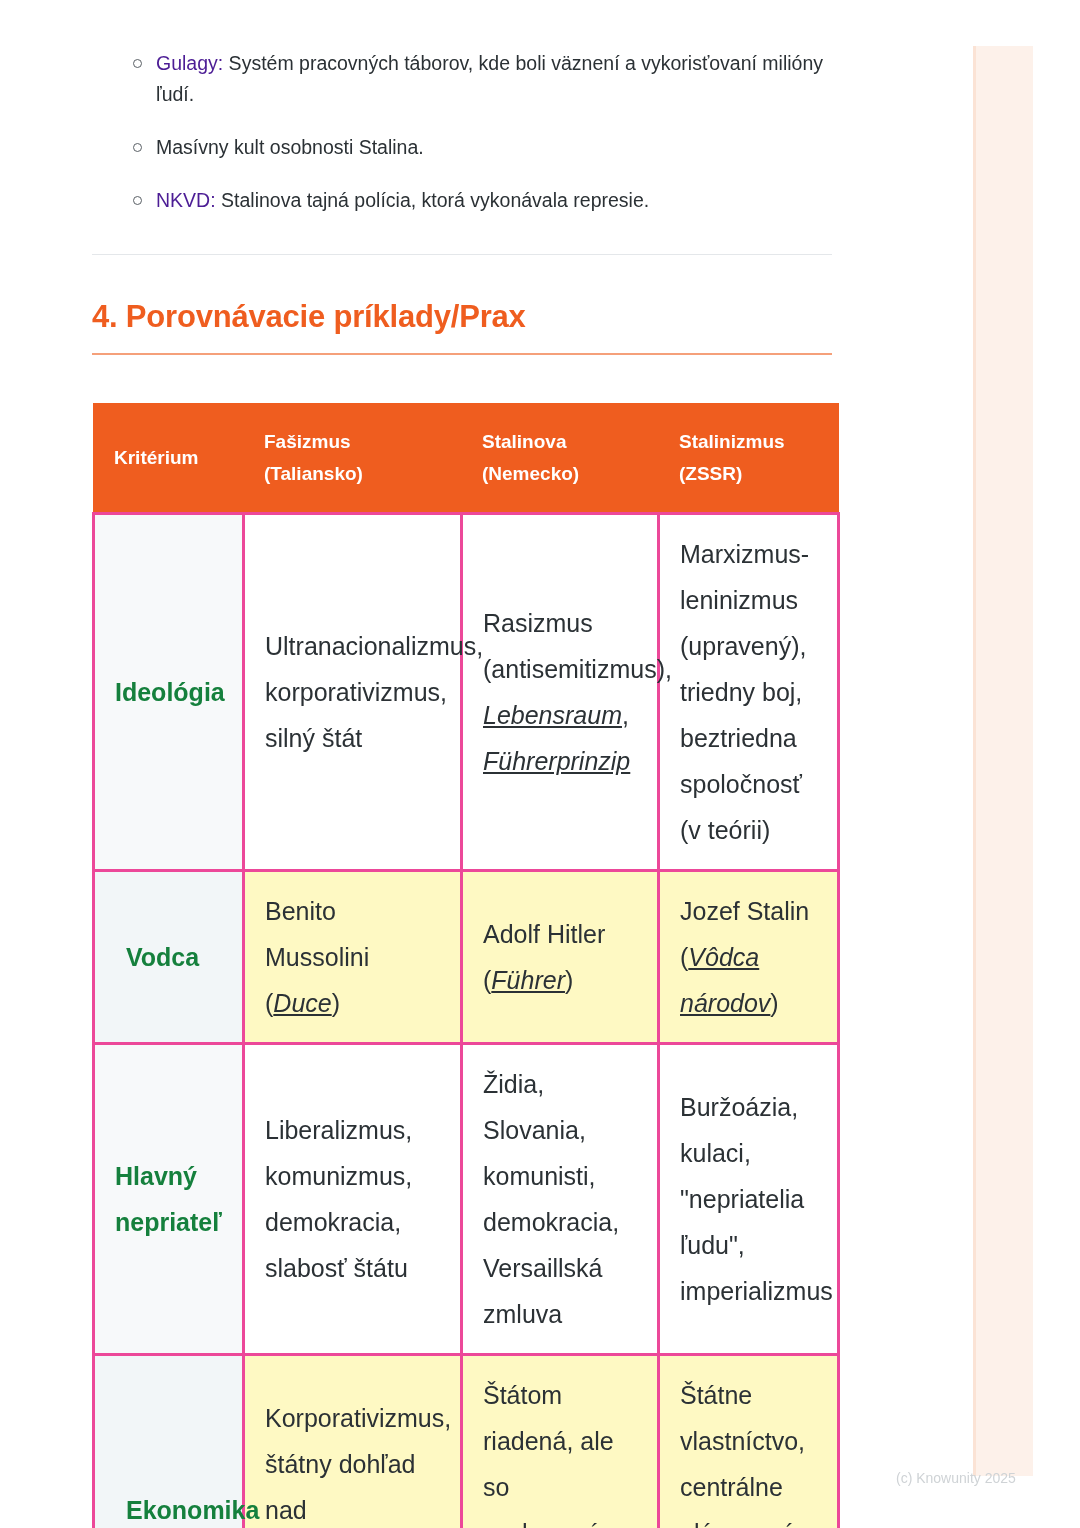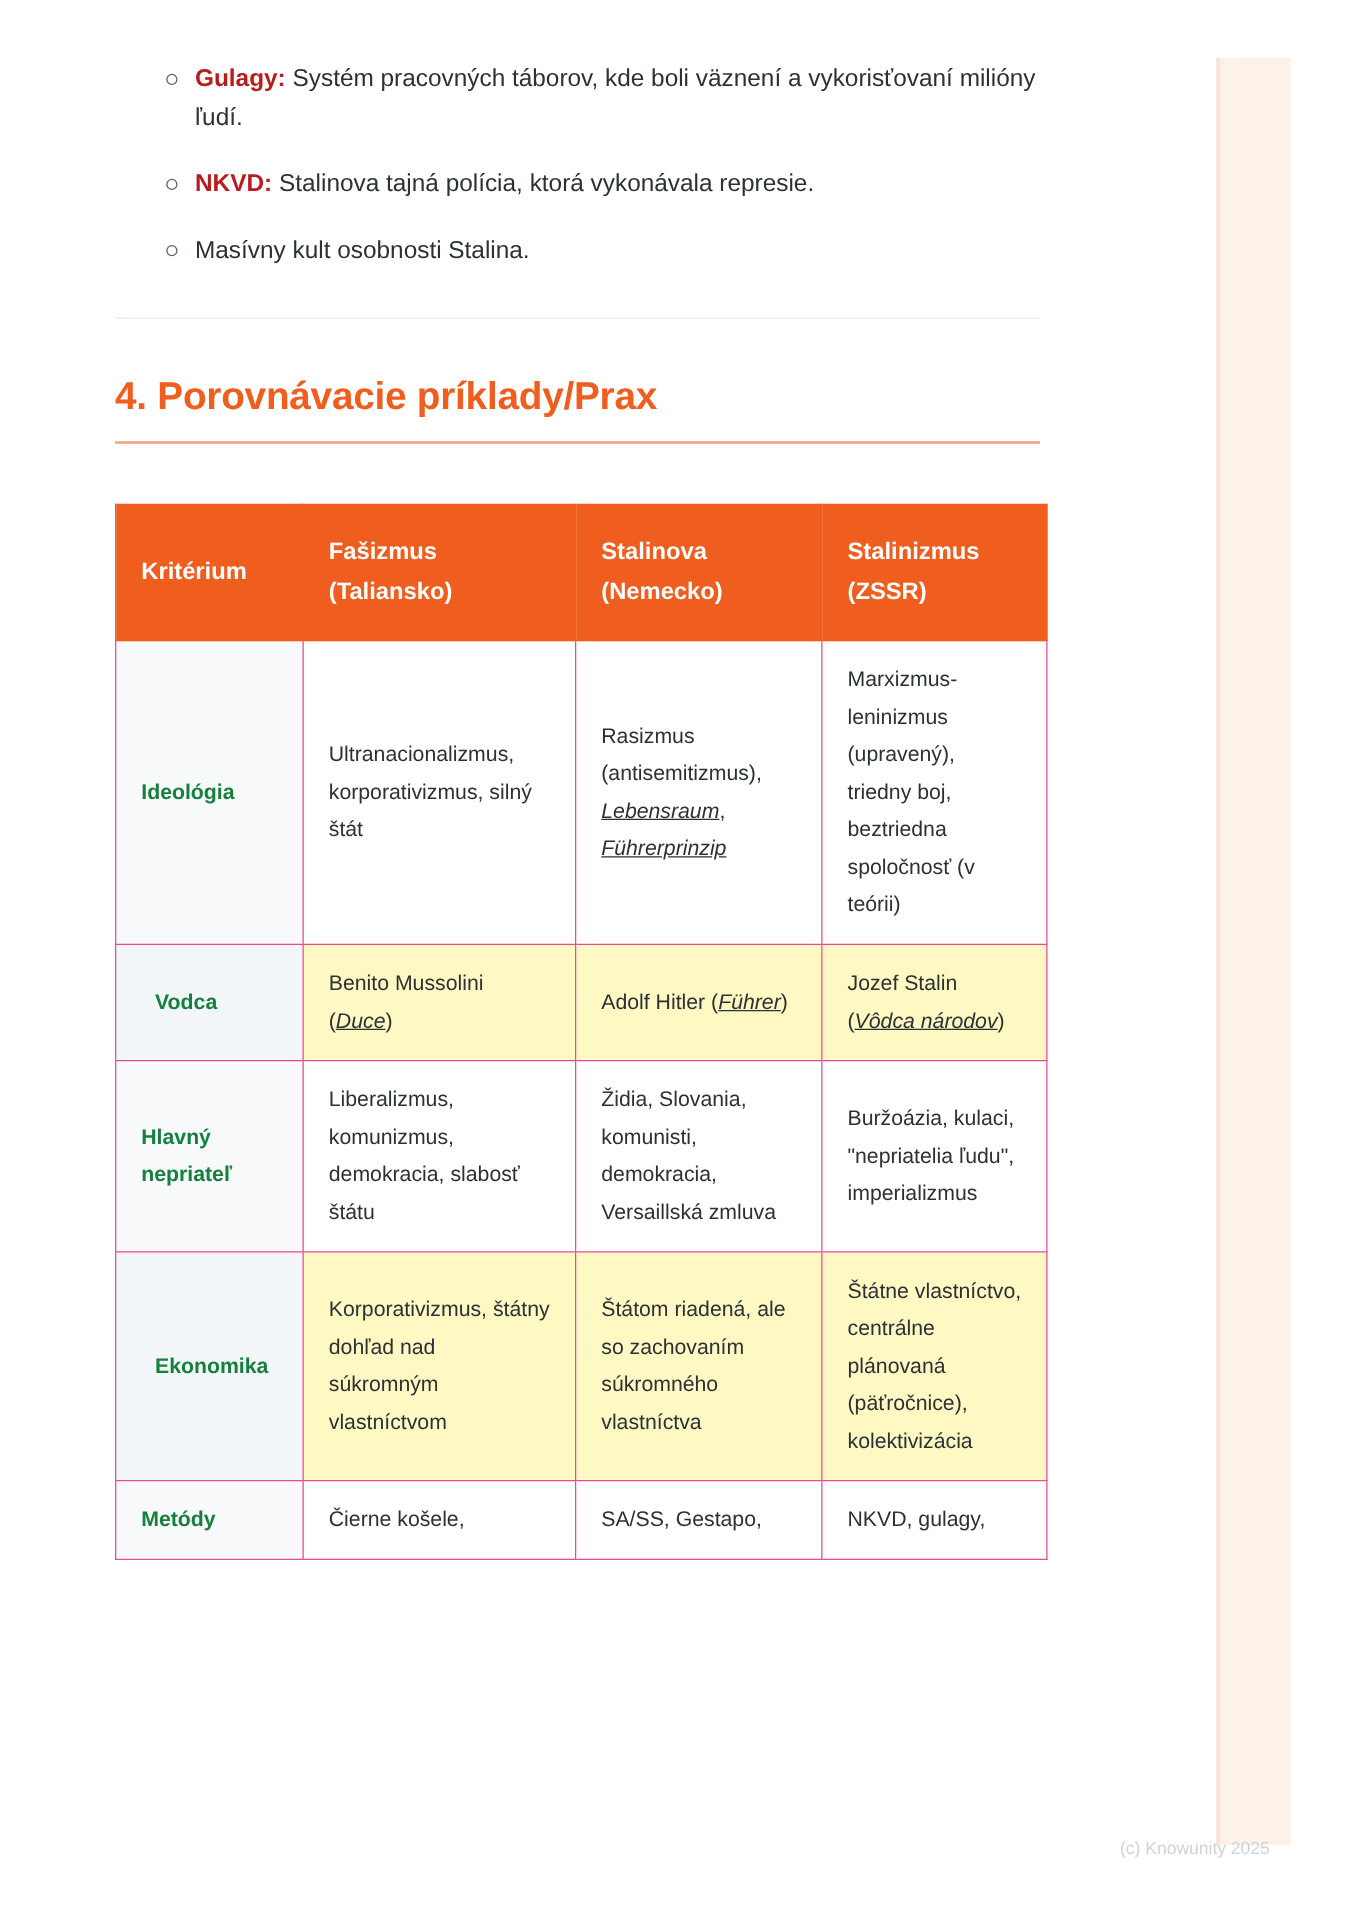--- a/index.html
+++ b/index.html
@@ -58,21 +58,21 @@
   }
   ul.bullets li .marker {
     position: absolute;
     left: 41px;
     top: 11px;
     width: 9px;
     height: 9px;
     border: 1.6px solid #5a6066;
     border-radius: 50%;
   }
-  ul.bullets li b { font-weight: bold; color: #b91c1c; }
+  ul.bullets li b { font-weight: normal; color: #4c1d95; }
 
   hr.divider {
     border: none;
     border-top: 1px solid #e4e7ea;
     margin: 38px 0 0 0;
     width: 740px;
   }
 
   h2.section-title {
     font-size: 31px;
@@ -108,26 +108,26 @@
     font-size: 19px;
     font-weight: bold;
     text-align: left;
     vertical-align: middle;
     padding: 22px 20px;
     line-height: 32px;
     border: 1px solid #ef5d1f;
   }
   table.compare th .hl2 { display: block; }
   table.compare td {
-    font-size: 17px;
-    line-height: 30px;
+    font-size: 25px;
+    line-height: 46px;
     color: #2b3135;
     padding: 16px 20px;
     vertical-align: middle;
-    border: 1px solid #ec4899;
+    border: 3px solid #ec4899;
     background: #ffffff;
   }
   table.compare td.rowhead {
     font-weight: bold;
     background: #f7f9fa;
     color: #15803d;
   }
   table.compare tr.alt td { background: #fef9c3; }
   table.compare tr.alt td.rowhead { background: #f2f6f8; padding-left: 31px; }
   col.c1 { width: 150px; }
@@ -156,25 +156,25 @@
 
   <div id="content">
 
     <ul class="bullets">
       <li>
         <span class="marker"></span>
         <b>Gulagy:</b><span> Systém pracovných táborov, kde boli väznení a vykorisťovaní milióny ľudí.</span>
       </li>
       <li>
         <span class="marker"></span>
-        <b>NKVD:</b><span> Stalinova tajná polícia, ktorá vykonávala represie.</span>
+        <span>Masívny kult osobnosti Stalina.</span>
       </li>
       <li>
         <span class="marker"></span>
-        <span>Masívny kult osobnosti Stalina.</span>
+        <b>NKVD:</b><span> Stalinova tajná polícia, ktorá vykonávala represie.</span>
       </li>
     </ul>
 
     <hr class="divider">
 
     <h2 class="section-title">4. Porovnávacie príklady/Prax</h2>
     <div class="title-rule"></div>
 
 
     <table class="compare">

